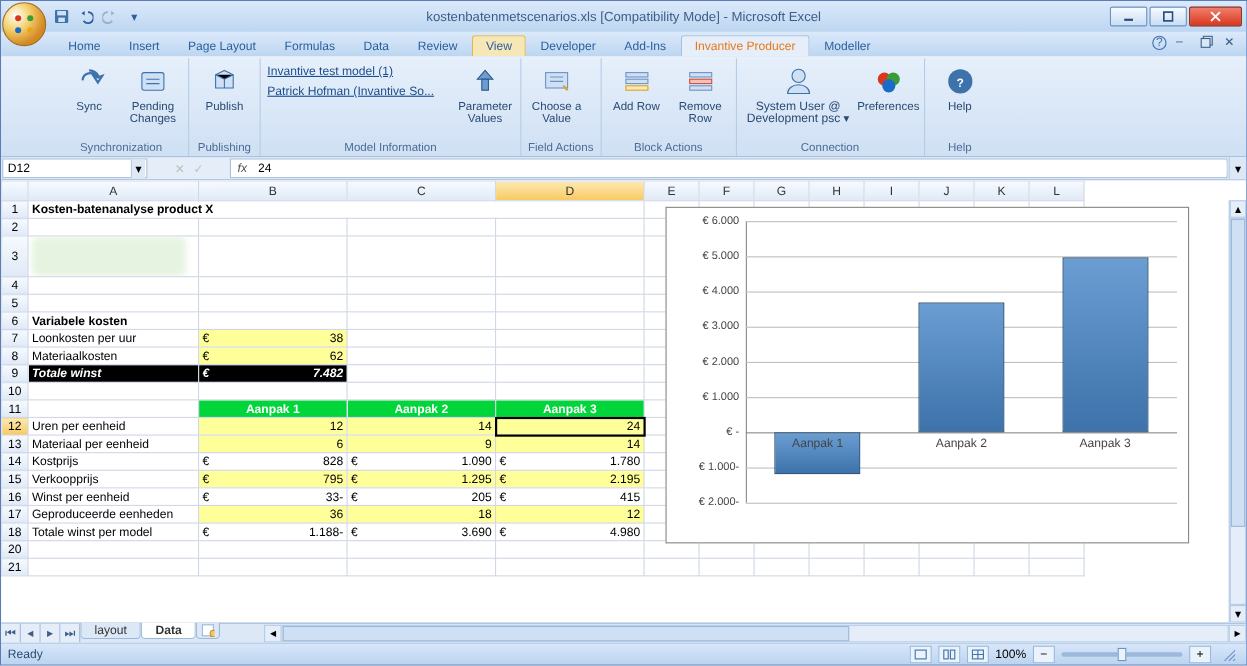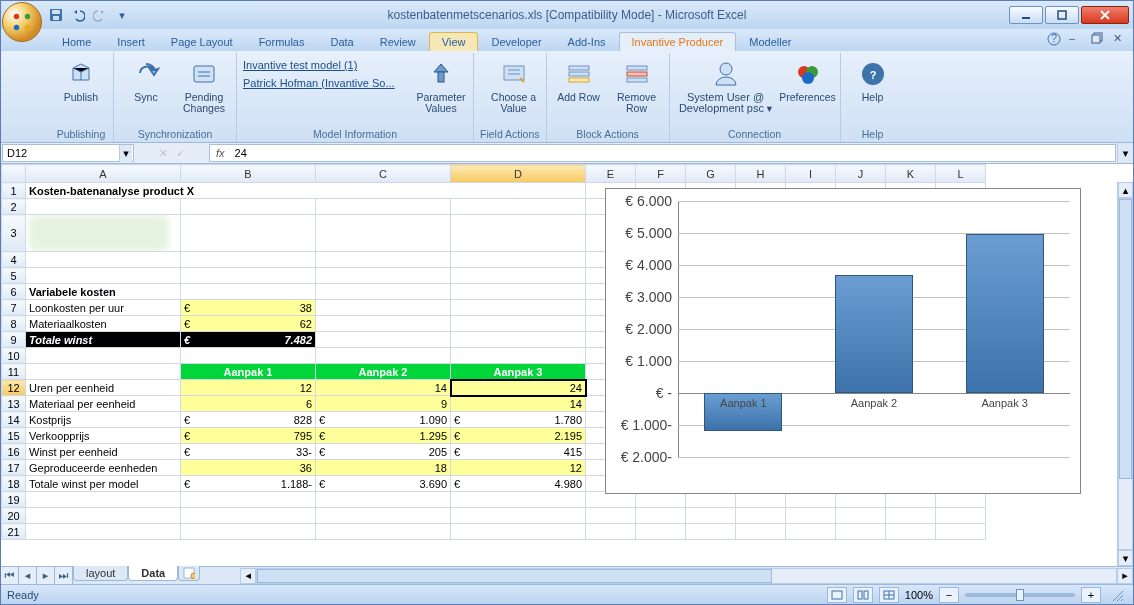--- a/index.html
+++ b/index.html
@@ -18,21 +18,21 @@
   
   .tabstrip { height:22px; background:linear-gradient(#dbe9fb,#bdd6f1); display:flex; align-items:flex-end; padding-left:48px; gap:0; position:relative;}
   .tab { padding:3px 12px 3px; color:#2b5f9d; cursor:default; border:1px solid transparent; border-bottom:none; border-radius:3px 3px 0 0;}
   .tab.active { background:#e9f1fb; border-color:#9cb8da; color:#e77817; }
   .tab.producer { background:#e6eff9; border-color:#a6c0dd; }
   .tabstrip-right { position:absolute; right:6px; top:3px; display:flex; gap:8px; align-items:center;}
   .mini-btn { width:14px; height:14px; color:#3b5e87;}
   
   .ribbon { height:92px; background:linear-gradient(#e7f0fb,#cfe0f4); border-bottom:1px solid #9cb8da; display:flex; padding:2px 2px 0 48px; gap:0;}
   .group { border-right:1px solid #b6ccE6; padding:0 6px 0 6px; display:flex; flex-direction:column; }
-  .group-body { flex:1; display:flex; align-items:flex-start; gap:6px; padding-top:2px;justify-content:flex-end;}
+  .group-body { flex:1; display:flex; align-items:flex-start; gap:6px; padding-top:2px;}
   .group-label { text-align:center; color:#4c6d95; font-size:10.5px; padding:1px 0 2px;}
   .rbtn-l { width:52px; display:flex; flex-direction:column; align-items:center; gap:2px; padding:2px 2px; border:1px solid transparent; border-radius:3px;}
   .rbtn-l .ricon { width:32px; height:32px; display:flex; align-items:center; justify-content:center;}
   .rbtn-l .rlabel { font-size:10.5px; text-align:center; color:#2a4b73; line-height:11px;}
   .model-info { width:166px; display:flex; flex-direction:column; gap:6px; padding-top:4px;}
   .model-info a { color:#1a4e8c; text-decoration:underline; font-size:11px;}
   
   .fbar { height:21px; background:#e4edf8; border-bottom:1px solid #9cb8da; display:flex; align-items:stretch; }
   .namebox { width:132px; border:1px solid #a9bfd9; background:#fff; display:flex; align-items:center; padding:0 4px; margin:1px; position:relative;}
   .namebox .dd { position:absolute; right:1px; width:13px; height:17px; background:#dfe9f5; border-left:1px solid #b9cce2; display:flex; align-items:center; justify-content:center;}
@@ -54,21 +54,21 @@
   .green { background:#00d639!important; color:#fff; font-weight:bold; text-align:center;}
   .black { background:#000!important; color:#fff; font-weight:bold; font-style:italic;}
   .ralign{ text-align:right;}
   .title-cell { font-size:16px; font-weight:bold;}
   .sel-cell { outline:2px solid #000; outline-offset:-1px;}
   .blurbox { width:140px; height:36px; background:#e6f3e0; filter:blur(3px); border-radius:6px;}
   
   .chartobj { position:absolute; left:604px; top:24px; width:476px; height:306px; background:#fff; border:1px solid #868686;}
   .chart-inner{position:absolute; left:8px; top:8px; right:8px; bottom:8px;}
   .y-axis { position:absolute; left:0; top:0; bottom:0; width:64px;}
-  .ytick { position:absolute; right:6px; font-size:14px; color:#444; transform:translateY(-50%);}
+  .ytick { position:absolute; right:6px; font-size:10px; color:#444; transform:translateY(-50%);}
   .plot { position:absolute; left:64px; right:4px; top:4px; bottom:28px; }
   .gridline{position:absolute; left:0; right:0; height:0; border-top:1px solid #bfbfbf;}
   .gridline.axis{border-top:1px solid #888;}
   .vaxis{position:absolute; top:0; bottom:0; left:0; width:0; border-left:1px solid #888;}
   .bar { position:absolute; width:78px; background:linear-gradient(#6a9ed3,#3d72aa); border:1px solid #2e567e;}
   .xcat { position:absolute; font-size:11px; color:#444; width:100px; text-align:center; transform:translateX(-50%);}
   
   .sheetbar { height:18px; background:#dce8f6; border-top:1px solid #9cb8da; display:flex; align-items:stretch;}
   .sheetnav { display:flex;}
   .sheetnav .nav { width:18px; border-right:1px solid #9cb8da; display:flex; align-items:center; justify-content:center; color:#3b5e87; background:#e4edf8;}
@@ -175,51 +175,51 @@
       </div>
     <div class="mini-btn">✕</div>
   </div>
 </div>
 
 <div class="ribbon">
   <div class="group">
     <div class="group-body">
       <div class="rbtn-l">
           <div class="ricon">
+            <svg width="28" height="28" viewBox="0 0 28 28">
+              <path d="M14 4a10 10 0 0 1 9 6l3-1-4 6-4-6 3 1a7 7 0 0 0-13 3" fill="none" stroke="#3d72aa" stroke-width="2"></path>
+            </svg>
+          </div>
+          <div class="rlabel">Sync</div>
+        </div>
+      <div class="rbtn-l">
+          <div class="ricon">
+            <svg width="28" height="28">
+              <rect x="4" y="6" width="20" height="16" rx="2" fill="#cfe0f4" stroke="#3d72aa"></rect>
+              <path d="M8 12h12M8 16h12" stroke="#3d72aa"></path>
+            </svg>
+          </div>
+          <div class="rlabel">Pending Changes</div>
+        </div>
+    </div>
+    <div class="group-label">Synchronization</div>
+  </div>
+  <div class="group">
+    <div class="group-body">
+      <div class="rbtn-l">
+          <div class="ricon">
             <svg width="28" height="28">
               <path d="M6 20V8l8-4 8 4v12z" fill="#cfe0f4" stroke="#3d72aa"></path>
               <path d="M6 8l8 4 8-4M14 12v8" stroke="#3d72aa"></path>
             </svg>
           </div>
           <div class="rlabel">Publish</div>
         </div>
     </div>
     <div class="group-label">Publishing</div>
-  </div>
-  <div class="group">
-    <div class="group-body">
-      <div class="rbtn-l">
-          <div class="ricon">
-            <svg width="28" height="28" viewBox="0 0 28 28">
-              <path d="M14 4a10 10 0 0 1 9 6l3-1-4 6-4-6 3 1a7 7 0 0 0-13 3" fill="none" stroke="#3d72aa" stroke-width="2"></path>
-            </svg>
-          </div>
-          <div class="rlabel">Sync</div>
-        </div>
-      <div class="rbtn-l">
-          <div class="ricon">
-            <svg width="28" height="28">
-              <rect x="4" y="6" width="20" height="16" rx="2" fill="#cfe0f4" stroke="#3d72aa"></rect>
-              <path d="M8 12h12M8 16h12" stroke="#3d72aa"></path>
-            </svg>
-          </div>
-          <div class="rlabel">Pending Changes</div>
-        </div>
-    </div>
-    <div class="group-label">Synchronization</div>
   </div>
   <div class="group">
     <div class="group-body">
       <div class="model-info">
         <a>Invantive test model (1)</a>
         <a>Patrick Hofman (Invantive So...</a>
       </div>
       <div class="rbtn-l">
           <div class="ricon">
             <svg width="28" height="28">
@@ -602,35 +602,20 @@
             <td></td>
             <td></td>
             <td></td>
           </tr>
           <tr>
             <td class="rowhdr">18</td>
             <td>Totale winst per model</td>
             <td class="ralign"><span style="float:left">€</span>1.188-</td>
             <td class="ralign"><span style="float:left">€</span>3.690</td>
             <td class="ralign"><span style="float:left">€</span>4.980</td>
-            <td></td>
-            <td></td>
-            <td></td>
-            <td></td>
-            <td></td>
-            <td></td>
-            <td></td>
-            <td></td>
-          </tr>
-          <tr>
-            <td class="rowhdr">19</td>
-            <td></td>
-            <td></td>
-            <td></td>
-            <td></td>
             <td></td>
             <td></td>
             <td></td>
             <td></td>
             <td></td>
             <td></td>
             <td></td>
             <td></td>
           </tr>
           <tr>

